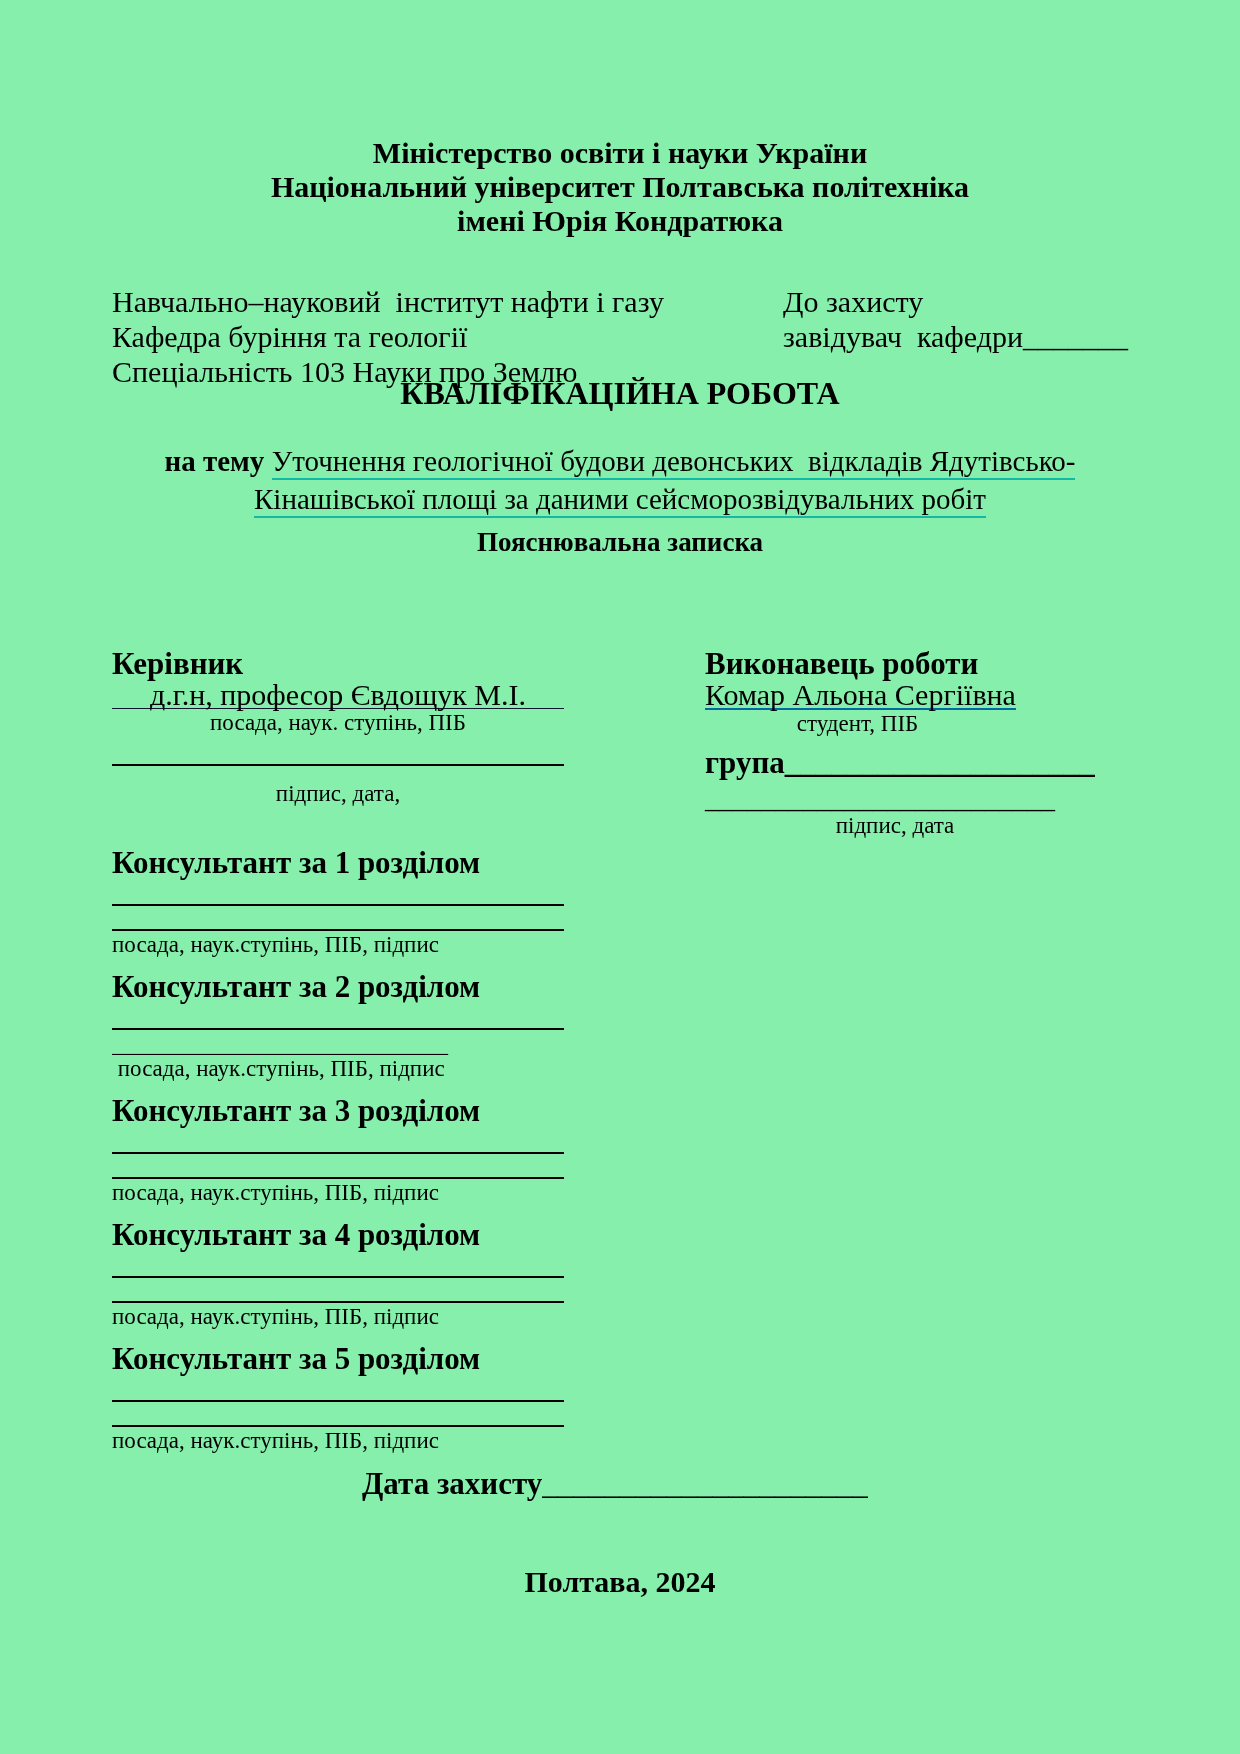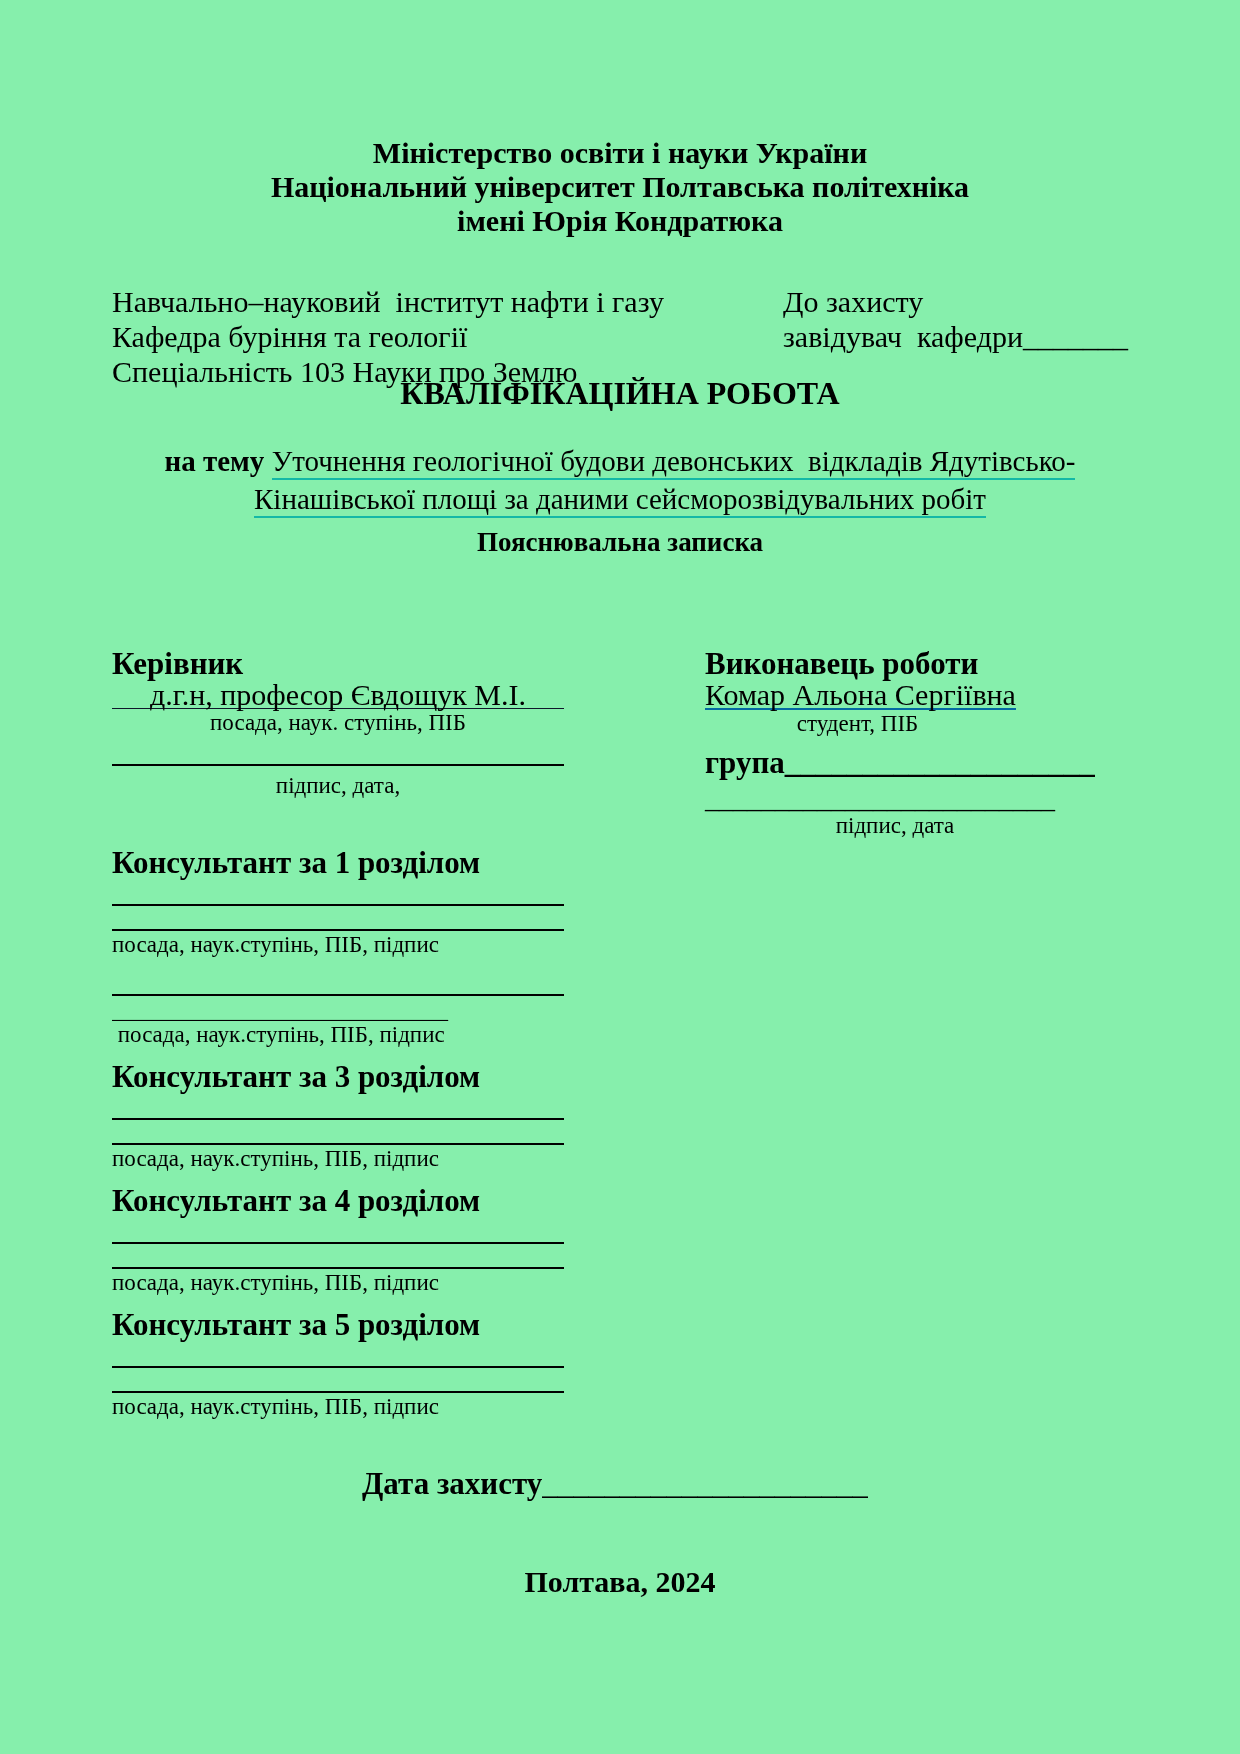--- a/index.html
+++ b/index.html
@@ -27,21 +27,21 @@
   .subtitle{top:526px;left:0;right:0;text-align:center;font-weight:bold;font-size:27px;line-height:32px;}
   
   .supervisor{top:646px;left:112px;width:452px;}
   .executor{top:646px;left:705px;width:392px;}
   .person-heading{font-weight:bold;font-size:31px;line-height:36px;}
   .name-row{border-bottom:1px solid #0f172a;text-align:center;font-size:30px;line-height:26px;padding-bottom:0;}
   .exec-name{display:inline-block;border-bottom:2px solid #0369a1;font-size:30px;line-height:26px;}
   .small-caption{font-size:23px;line-height:27px;}
   .center{text-align:center;}
   .sig-rule{height:28px;border-bottom:2px solid #000;}
-  .cap2{margin-top:6px;}
+  .cap2{margin-top:14px;}
   .group-row{margin-top:11px;font-weight:bold;font-size:31px;line-height:30px;}
   .dash-text{font-size:28px;line-height:26px;letter-spacing:0;}
   .exec-sig{margin-top:8px;}
   .exec-cap-width{width:305px;}
   .exec-cap2-width{width:380px;}
   
   .consultants{top:846px;left:112px;width:452px;}
   .consultant-block + .consultant-block{margin-top:12px;}
   .c-heading{font-weight:bold;font-size:31px;line-height:34px;}
   .rule1{height:24px;border-bottom:2px solid #000;}
@@ -103,20 +103,21 @@
 
   <div class="abs consultants">
   <div class="consultant-block">
     <div class="c-heading" data-bind="consultants.0.heading">Консультант за 1 розділом</div>
     <div class="rule1"></div>
     <div class="rule2"></div>
     <div class="small-caption" data-bind="consultants.0.caption">посада, наук.ступінь, ПІБ, підпис</div>
   </div>
 
   <div class="consultant-block">
+    <div class="c-heading" data-bind="consultants.1.heading">Консультант за 2 розділом</div>
     <div class="rule1"></div>
     <div class="rule2 dash-rule" data-bind="consultants.1.line2_blank">________________________</div>
     <div class="small-caption" data-bind="consultants.1.caption"> посада, наук.ступінь, ПІБ, підпис</div>
   </div>
 
   <div class="consultant-block">
     <div class="c-heading" data-bind="consultants.2.heading">Консультант за 3 розділом</div>
     <div class="rule1"></div>
     <div class="rule2"></div>
     <div class="small-caption" data-bind="consultants.2.caption">посада, наук.ступінь, ПІБ, підпис</div>

